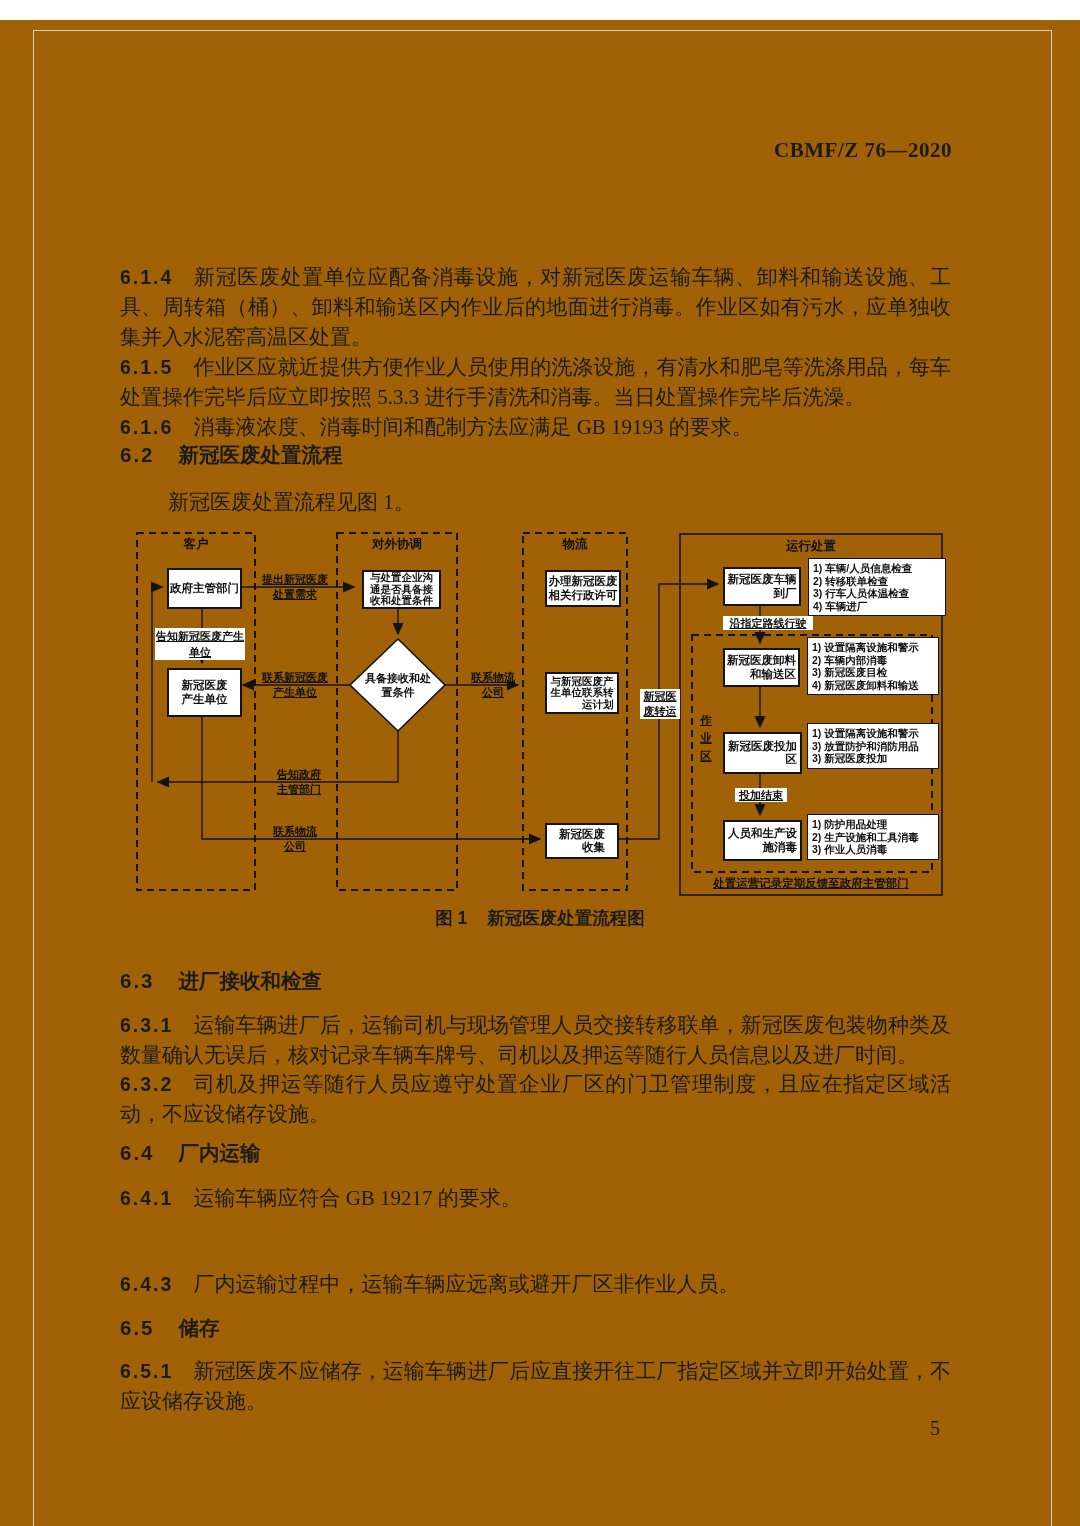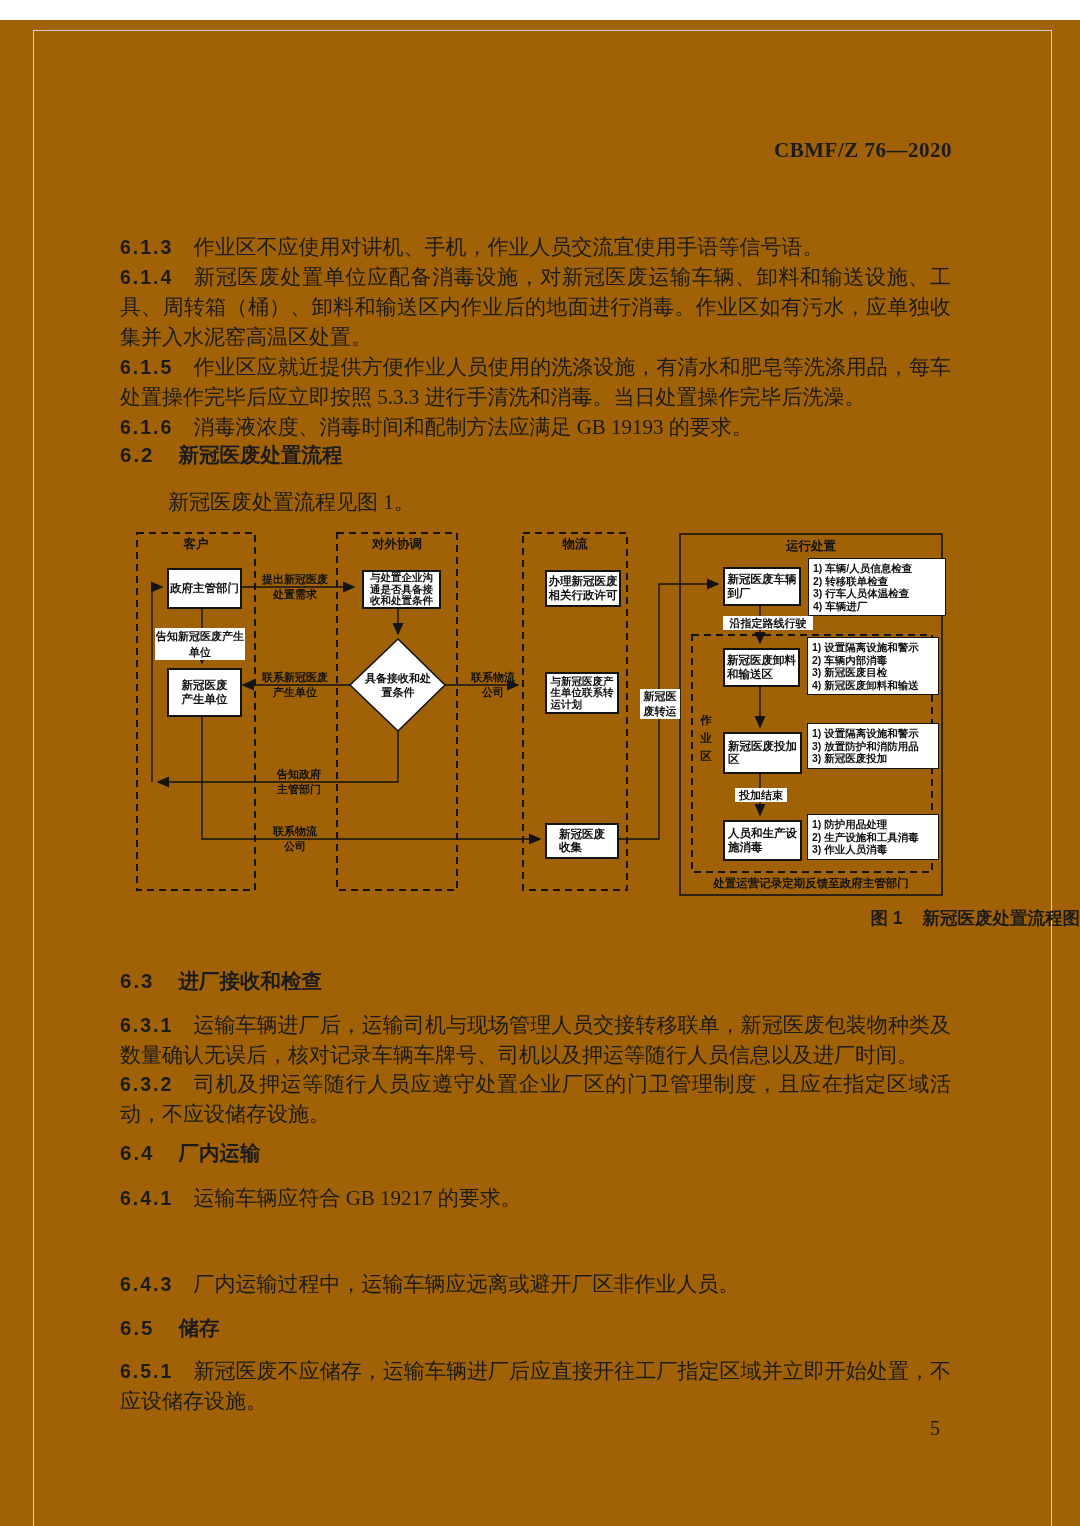--- a/index.html
+++ b/index.html
@@ -11,52 +11,51 @@
                font:bold 21px/26px "Liberation Serif",serif;letter-spacing:.5px;}
   .para{position:absolute;left:120px;width:831px;margin:0;
         font-size:21px;line-height:30px;text-align:justify;}
   .para .num{font-family:"Liberation Sans",sans-serif;font-weight:600;font-size:19.5px;
              letter-spacing:2px;margin-right:20px;}
   .hd{position:absolute;left:120px;width:831px;margin:0;
       font:bold 20.5px/26px "Liberation Sans",sans-serif;}
   .hd .num{letter-spacing:2px;margin-right:24px;}
   .intro{position:absolute;left:120px;width:831px;margin:0;
          font-size:21px;line-height:30px;text-indent:48px;}
-  .fig-caption{position:absolute;left:0;top:886px;width:1080px;text-align:right;
+  .fig-caption{position:absolute;left:0;top:886px;width:1080px;text-align:center;
                font:bold 17.5px/24px "Liberation Sans",sans-serif;}
   .fig-caption .cap-text{margin-left:20px;}
   .page-num{position:absolute;top:1396px;right:140px;font:20px/24px "Liberation Serif",serif;}
 
   
   .fc{position:absolute;left:135px;top:505px;width:812px;height:378px;
       font-family:"Liberation Sans",sans-serif;color:#111;}
   .fc svg{position:absolute;left:0;top:0;}
   .fc-title{position:absolute;text-align:center;font:600 12.5px/15px "Liberation Sans",sans-serif;}
   .fc-box{position:absolute;border:2px solid #131313;background:#fff;
-          display:flex;align-items:center;justify-content:center;text-align:left;
+          display:flex;align-items:center;justify-content:center;text-align:right;
           font:600 11.5px/13.5px "Liberation Sans",sans-serif;white-space:pre-line;}
   .fc-box.sm{font:600 10.5px/11.6px "Liberation Sans",sans-serif;}
   .fc-note{position:absolute;border:1.5px solid #131313;background:#fff;
            padding:3px 3px 3px 4px;font:600 10.5px/12.6px "Liberation Sans",sans-serif;
            white-space:nowrap;}
   .fc-lbl{position:absolute;text-align:center;font:600 11px/15px "Liberation Sans",sans-serif;
-          white-space:pre-line;}
+          white-space:pre-line;text-decoration:underline;}
   .fc-lbl.wbg{background:#fff;}
   .fc-diam-txt{position:absolute;display:flex;align-items:center;justify-content:center;
                text-align:center;font:600 11px/14px "Liberation Sans",sans-serif;white-space:pre-line;}
 </style>
 </head>
 <body>
 
 <div class="page">
   <div class="scan-edge"></div>
 
   <div class="header-code">CBMF/Z 76—2020</div>
 
-  <p class="para" style="top:212px"><span class="num">6.1.3</span><span>作业区不应使用对讲机、手机，作业人员交流宜使用手语等信号语。</span></p>
   <p class="para" style="top:242px"><span class="num">6.1.4</span><span>新冠医废处置单位应配备消毒设施，对新冠医废运输车辆、卸料和输送设施、工具、周转箱（桶）、卸料和输送区内作业后的地面进行消毒。作业区如有污水，应单独收集并入水泥窑高温区处置。</span></p>
   <p class="para" style="top:332px"><span class="num">6.1.5</span><span>作业区应就近提供方便作业人员使用的洗涤设施，有清水和肥皂等洗涤用品，每车处置操作完毕后应立即按照 5.3.3 进行手清洗和消毒。当日处置操作完毕后洗澡。</span></p>
   <p class="para" style="top:392px"><span class="num">6.1.6</span><span>消毒液浓度、消毒时间和配制方法应满足 GB 19193 的要求。</span></p>
 
   <h2 class="hd" style="top:422px"><span class="num">6.2</span><span>新冠医废处置流程</span></h2>
   <p class="intro" style="top:467px">新冠医废处置流程见图 1。</p>
 
   <div class="fc">
     <svg width="812" height="378" viewBox="0 0 812 378">
       <defs>

